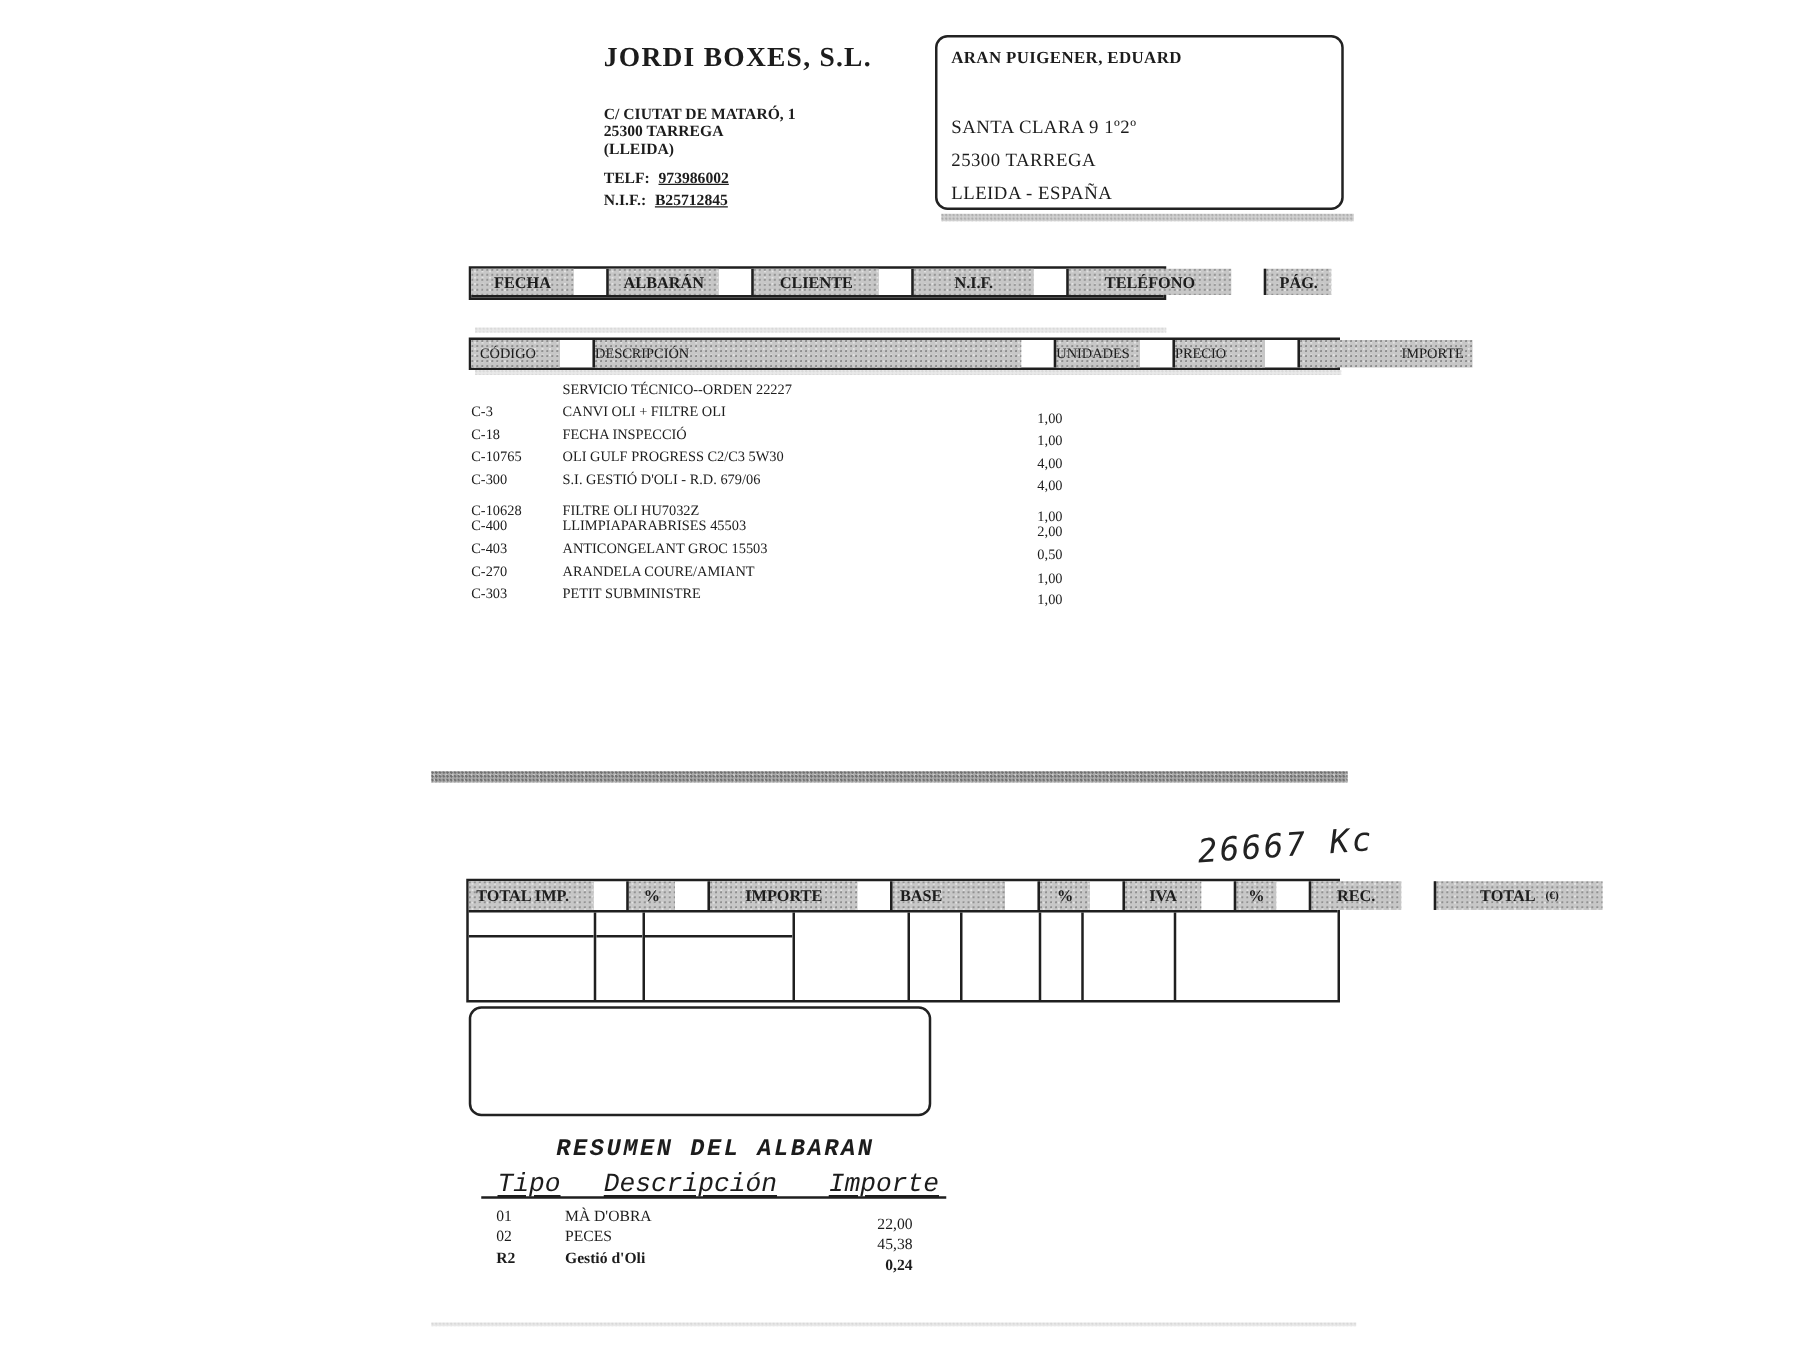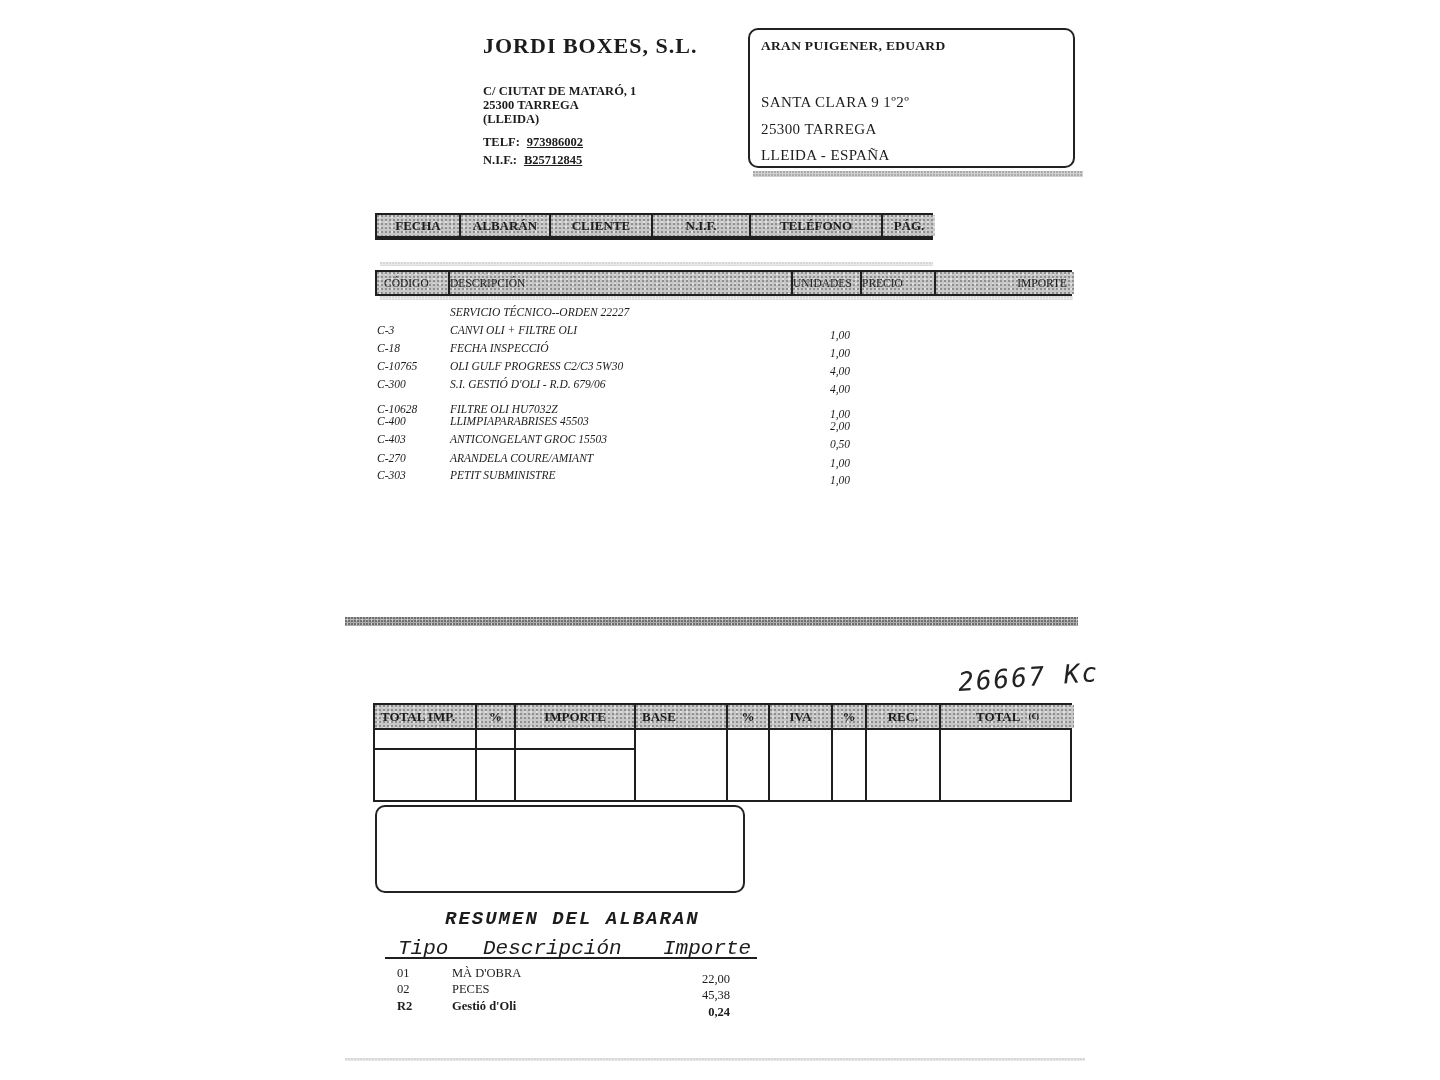--- a/index.html
+++ b/index.html
@@ -40,21 +40,21 @@
   
   .customer-box {
     border:2px solid #222; border-radius:10px;
     width:327px; height:140px; padding:8px 11px;
   }
   .customer-name { font-size:13.5px; font-weight:bold; letter-spacing:0.3px; }
   .customer-line { font-size:15px; letter-spacing:0.4px; }
 
   
   .gtable { border:2px solid #1f1f1f; display:flex; flex-direction:column; }
-  .grow   { display:flex; }
+  .grow   { display:flex;gap:26px; }
   .gcell  { border-left:2px solid #1f1f1f; overflow:hidden; white-space:nowrap; }
   .gcell:first-child { border-left:none; }
   .hdr .gcell { font-weight:bold; font-size:13px; text-align:center; }
   .hdr { border-bottom:2px solid #1f1f1f; }
 
   .info-hdr  .gcell { line-height:21px; }
   .info-data .gcell { font-size:13px; text-align:center; line-height:21px; }
 
   .items-hdr .gcell { font-size:11.5px; line-height:22px; }
   .items-hdr .al { text-align:left; padding-left:7px; }
@@ -137,21 +137,21 @@
     <div class="grow items-hdr">
       <div class="gcell speckle al" style="flex:0 0 71px;">CÓDIGO</div>
       <div class="gcell speckle" style="flex:0 0 343px;">DESCRIPCIÓN</div>
       <div class="gcell speckle" style="flex:0 0 69px;">UNIDADES</div>
       <div class="gcell speckle" style="flex:0 0 74px;">PRECIO</div>
       <div class="gcell speckle ar" style="flex:0 0 140px;">IMPORTE</div>
     </div>
   </div>
   <div class="abs speckle-shadow shadow-bar faint" style="left:380px; top:296px; width:693px; height:4px;"></div>
 
-  <div class="abs" style="left:375px; top:306px; width:700px; height:190px;font-style:italic;">
+  <div class="abs" style="left:375px; top:306px; width:700px; height:190px;">
     <div class="item-row" style="top:0px;">
       <span class="item-code"></span>
       <span class="item-desc">SERVICIO TÉCNICO--ORDEN 22227</span>
       <span class="item-units"></span>
     </div>
     <div class="item-row" style="top:18px;">
       <span class="item-code">C-3</span>
       <span class="item-desc">CANVI OLI + FILTRE OLI</span>
       <span class="item-units">1,00</span>
     </div>

